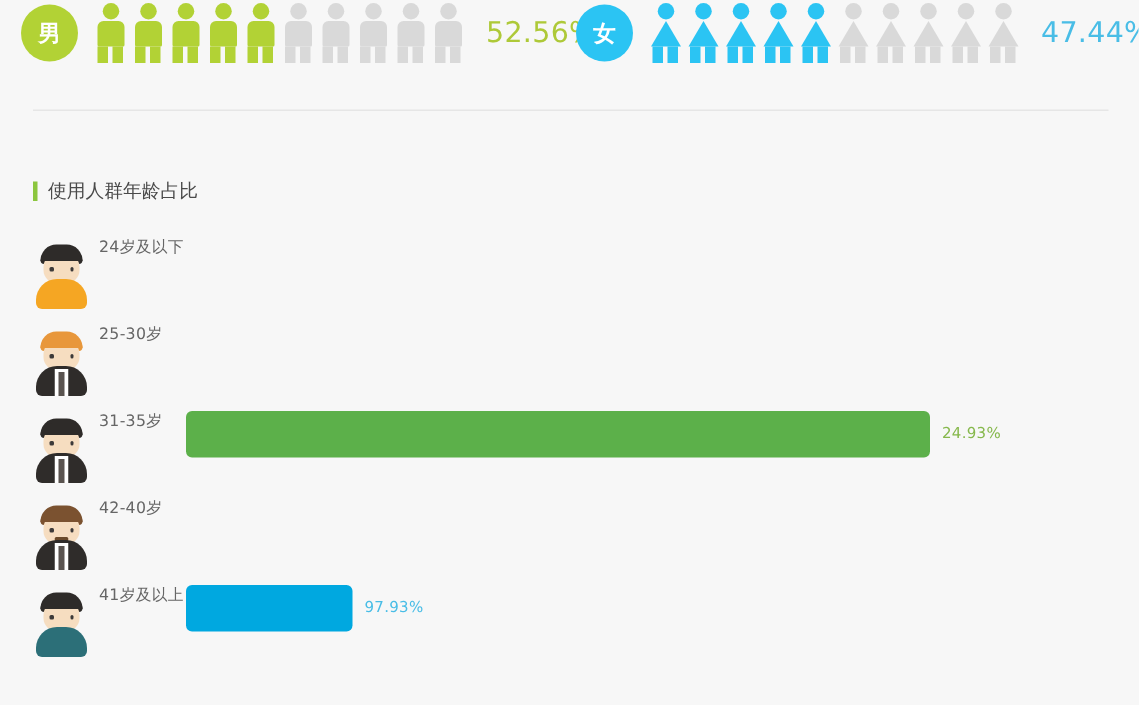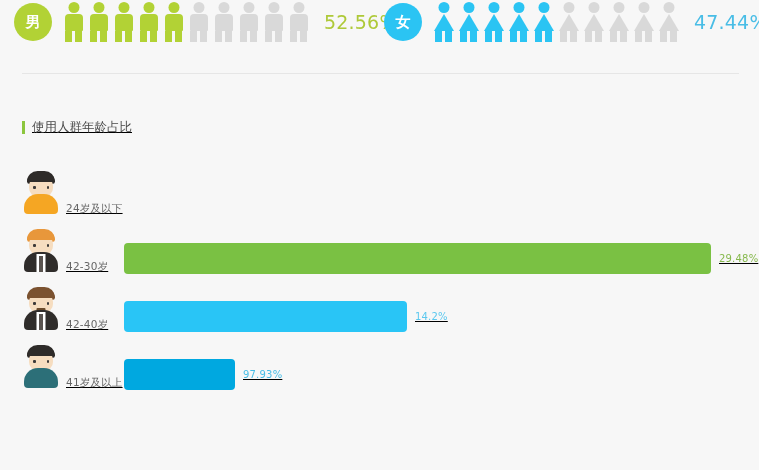--- a/index.html
+++ b/index.html
@@ -88,41 +88,41 @@
     letter-spacing: 0.2px;
   }
   .divider {
     position: absolute;
     left: 22px; right: 20px; top: 73px;
     height: 1px;
     background: #e6e6e6;
   }
 
   
-  .age-section { position: relative; padding-top: 46px; text-decoration: underline; }
+  .age-section { position: relative; padding-top: 46px; }
   .section-title {
     position: relative;
     margin-left: 22px;
     font-size: 12.5px;
     color: #4a4a4a;
     display: flex; align-items: center;
   }
   .title-bar {
     width: 3px; height: 13px;
     background: #8cc63e;
     margin-right: 7px;
     flex: 0 0 auto;
   }
 
   .chart { position: relative; margin-top: 22px; }
   .row {
     position: relative;
     height: 58px;
     display: flex;
-    align-items: flex-end;
+    align-items: flex-start;
   }
   .avatar {
     position: relative;
     width: 54px; height: 50px;
     margin-left: 14px;
     flex: 0 0 auto;
   }
   .av-hair {
     position: absolute; left: 50%; transform: translateX(-50%);
     top: 5px; width: 28px; height: 13px;
@@ -353,43 +353,52 @@
           <div class="avatar">
             <div class="av-hair" style="background:#e8973b"></div>
             <div class="av-face"></div>
             <div class="av-hair2" style="background:#e8973b"></div>
             <div class="av-eyeL"></div>
             <div class="av-eyeR"></div>
             <div class="av-body" style="background:#2f2c2a"></div>
             <div class="av-collar"></div>
             <div class="av-tie"></div>
           </div>
-          <div class="row-label">42-30岁</div>
+          <div class="row-label">25-30岁</div>
+        </div>
+        <div class="row">
+          <div class="avatar">
+            <div class="av-hair" style="background:#2e2b29"></div>
+            <div class="av-face"></div>
+            <div class="av-hair2" style="background:#2e2b29"></div>
+            <div class="av-eyeL"></div>
+            <div class="av-eyeR"></div>
+            <div class="av-body" style="background:#2f2c2a"></div>
+            <div class="av-collar"></div>
+            <div class="av-tie"></div>
+          </div>
+          <div class="row-label">31-35岁</div>
           <div class="bar-wrap">
-            <div class="bar" style="background: rgb(122, 193, 67); width: 587px;"></div>
-            <div class="bar-value" style="color: rgb(134, 184, 76);">29.48%</div>
+            <div class="bar" style="background: rgb(92, 176, 74); width: 496px;"></div>
+            <div class="bar-value" style="color: rgb(134, 184, 76);">24.93%</div>
           </div>
         </div>
         <div class="row">
           <div class="avatar">
             <div class="av-hair" style="background:#7b5230"></div>
             <div class="av-face"></div>
             <div class="av-hair2" style="background:#7b5230"></div>
             <div class="av-eyeL"></div>
             <div class="av-eyeR"></div>
             <div class="av-mustache"></div>
             <div class="av-body" style="background:#2f2c2a"></div>
             <div class="av-collar"></div>
             <div class="av-tie"></div>
           </div>
           <div class="row-label">42-40岁</div>
-          <div class="bar-wrap">
-            <div class="bar" style="background: rgb(41, 197, 246); width: 283px;"></div>
-            <div class="bar-value" style="color: rgb(91, 200, 239);">14.2%</div>
-          </div>
         </div>
         <div class="row">
           <div class="avatar">
             <div class="av-hair" style="background:#2e2b29"></div>
             <div class="av-face"></div>
             <div class="av-hair2" style="background:#2e2b29"></div>
             <div class="av-eyeL"></div>
             <div class="av-eyeR"></div>
             <div class="av-body" style="background:#2c6f78"></div>
           </div>

